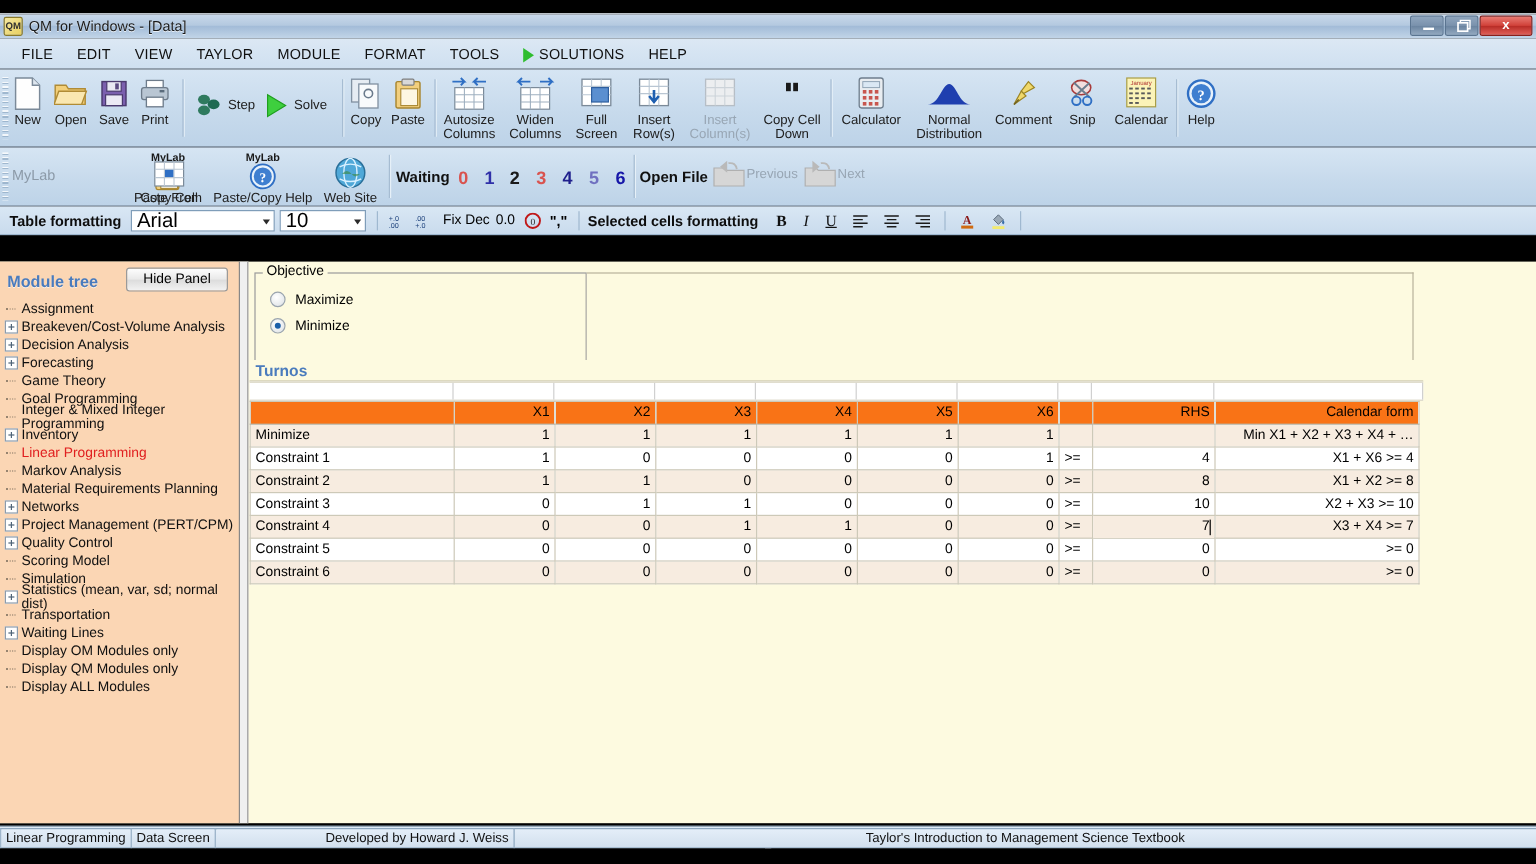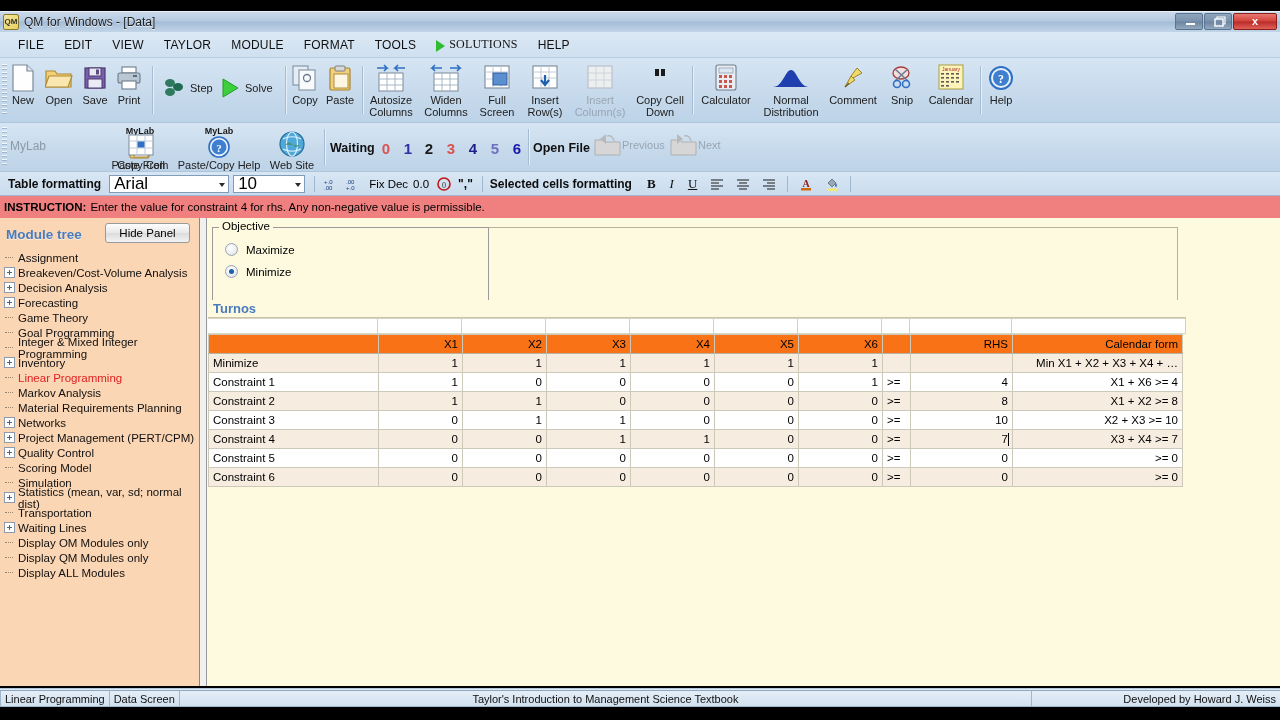--- a/index.html
+++ b/index.html
@@ -320,21 +320,21 @@
   </div>
 
   <div class="menubar">
     <div class="menu-item">FILE</div>
     <div class="menu-item">EDIT</div>
     <div class="menu-item">VIEW</div>
     <div class="menu-item">TAYLOR</div>
     <div class="menu-item">MODULE</div>
     <div class="menu-item">FORMAT</div>
     <div class="menu-item">TOOLS</div>
-    <div class="menu-item" style="display:flex;align-items:flex-end;font-family:Liberation Serif, serif;">
+    <div class="menu-item" style="display:flex;align-items:flex-end;">
       <span class="sol-tri"></span>
       <span>SOLUTIONS</span>
     </div>
     <div class="menu-item">HELP</div>
   </div>
 
   <div class="toolbar1">
     <div class="tb-grip"></div>
 
     <div class="tbtn" style="left:6px;width:34px;">
@@ -751,24 +751,20 @@
     <span class="fmt-ico" style="margin:0 6px;">
       <svg width="14" height="14" viewBox="0 0 14 14">
         <path d="M3 6 L7 2 L11 6 L7 10 Z" fill="#9aa8b6" stroke="#5a6a7a" stroke-width="0.8"></path>
         <path d="M11 6 q2 3 0 4 q-2 -1 0 -4" fill="#3a6fa8"></path>
         <rect x="2" y="11.5" width="10" height="2.5" fill="#f2ea70"></rect>
       </svg>
     </span>
     <div class="fmt-sep"></div>
   </div>
 
-  <div class="instruction">
-    <b>INSTRUCTION:</b>
-    <span>Enter the value for constraint 4 for rhs. Any non-negative value is permissible.</span>
-  </div>
 
   <div class="workspace">
 
     <div class="sidebar">
       <div class="module-title">Module tree</div>
       <div class="hide-panel">Hide Panel</div>
       <div class="tree" id="tree-container">
           <div class="tree-row">
             <span class="tw leaf"></span>
             <span class="tree-label">Assignment</span>
@@ -1007,18 +1003,18 @@
     <div class="cursor">
       <svg width="14" height="20" viewBox="0 0 14 20">
         <path d="M1 1 L1 15 L4.5 11.8 L7 17.5 L9.3 16.4 L6.9 11 L11.5 10.8 Z" fill="#ffffff" stroke="#000000" stroke-width="1"></path>
       </svg>
     </div>
   </div>
 
   <div class="statusbar">
     <div class="sb-cell">Linear Programming</div>
     <div class="sb-cell">Data Screen</div>
+    <div class="sb-cell sb-last" style="width:250px;">Developed by Howard J. Weiss</div>
     <div class="sb-cell sb-grow">Taylor's Introduction to Management Science Textbook</div>
-    <div class="sb-cell sb-last" style="width:250px;">Developed by Howard J. Weiss</div>
   </div>
 
   <div class="bottom-black"></div>
 </div>
 
 </body></html>

